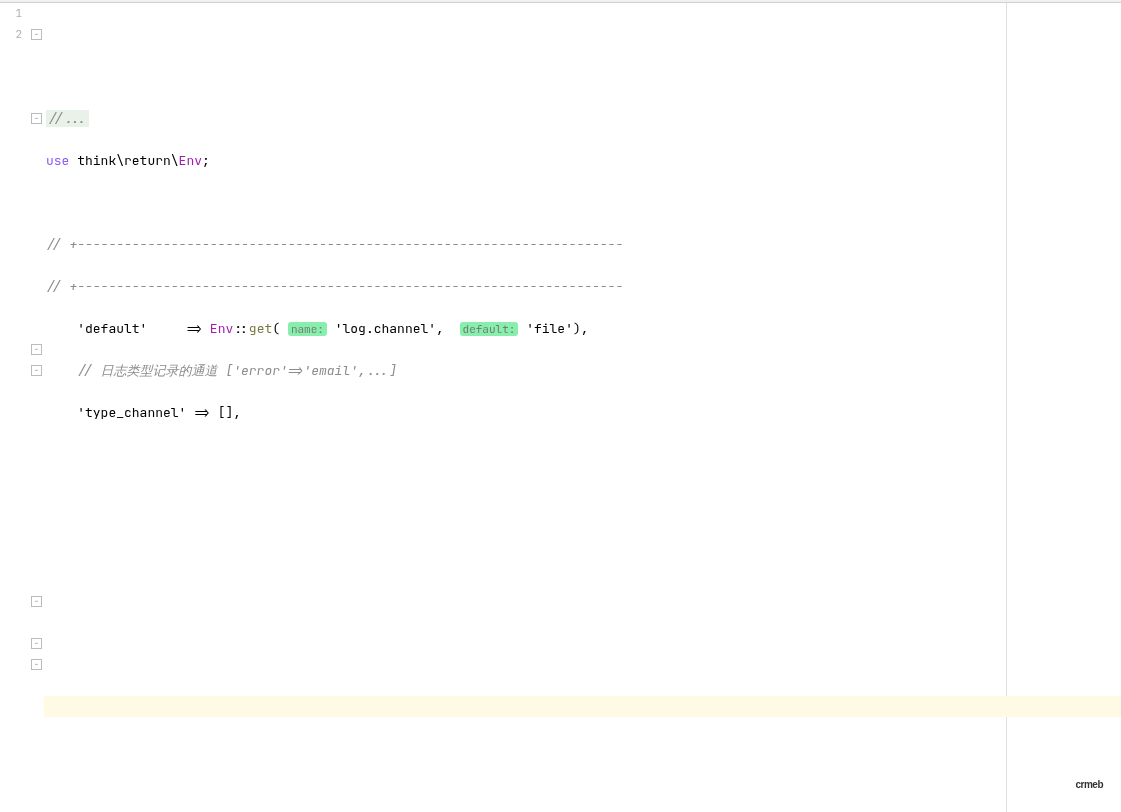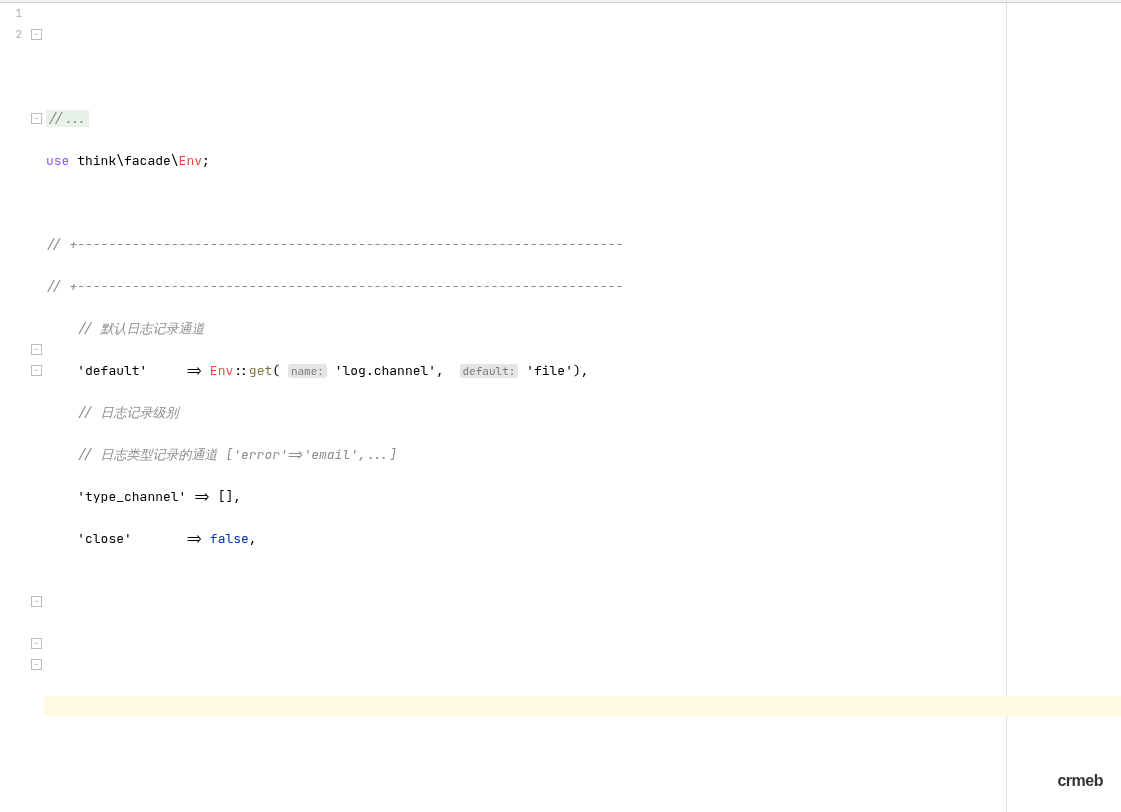--- a/index.html
+++ b/index.html
@@ -65,41 +65,41 @@
   .right-margin {
     position: absolute;
     left: 962px;
     top: 0;
     bottom: 0;
     width: 0;
     border-right: 1px solid #e0e0e0;
   }
   .kw       { color:#8b5cf6; }  
   .php-tag  { color:#0033b3; font-weight:normal; }
-  .cls      { color:#ef4444; }
+  .cls      { color:#a21caf; }
   .func     { color:#7a7a43; }
   .str      { color:#000000; }
   .boolc    { color:#0033b3; }
   .cmt      { color:#8c8c8c; font-style:italic; }
-  .hint     { color:#787878; background:#e5e5e5; border-radius:3px; padding:0 3px; font-style:normal; font-size:11px; }
+  .hint     { color:#787878; background:#86efac; border-radius:3px; padding:0 3px; font-style:normal; font-size:11px; }
   .fold-pl  { background:#e8f2e8; padding:0 2px; }
   .caret-line {
     position:absolute;
     left:0; right:0;
     height:21px;
     background:#fffae3;
     z-index:0;
   }
   .code-line { position:relative; z-index:1; height:21px; }
   .logo {
     position:absolute;
     right:18px;
     bottom:22px;
     font-family:Arial,sans-serif;
-    font-size:16px;
+    font-size:10px;
     font-weight:bold;
     letter-spacing:-0.5px;
     color:#333;
   }
 </style>
 </head>
 <body>
 
 <div class="topbar"></div>
 
@@ -149,30 +149,27 @@
       <div class="fm" style="top: 593px;">−</div>
       <div class="fm" style="top: 635px;">−</div>
       <div class="fm" style="top: 656px;">−</div>
     </div>
 
   <div class="code">
     <div class="right-margin"></div>
     <div class="caret-line" id="caret-hl" style="top: 693px;"></div>
     <div class="code-inner">
 <div class="code-line"><span class="fold-pl cmt">//...</span></div>
-<div class="code-line"><span class="kw">use </span><span>think\facade\</span><span class="cls">Env</span><span>;</span></div>
+<div class="code-line"><span class="kw">use </span><span>think\return\</span><span class="cls">Env</span><span>;</span></div>
 <div class="code-line"></div>
 <div class="code-line"><span class="cmt">// +----------------------------------------------------------------------</span></div>
 <div class="code-line"><span class="cmt">// +----------------------------------------------------------------------</span></div>
-<div class="code-line">    <span class="cmt">// 默认日志记录通道</span></div>
 <div class="code-line">    <span class="str">'default'</span>     <span>=&gt;</span> <span class="cls">Env</span><span>::</span><span class="func">get</span><span>(</span> <span class="hint">name:</span> <span class="str">'log.channel'</span><span>,</span>  <span class="hint">default:</span> <span class="str">'file'</span><span>),</span></div>
-<div class="code-line">    <span class="cmt">// 日志记录级别</span></div>
 <div class="code-line">    <span class="cmt">// 日志类型记录的通道 ['error'=&gt;'email',...]</span></div>
 <div class="code-line">    <span class="str">'type_channel'</span> <span>=&gt;</span> <span>[],</span></div>
-<div class="code-line">    <span class="str">'close'</span>       <span>=&gt;</span> <span class="boolc">false</span><span>,</span></div>
 <div class="code-line"></div>
 
 
 
 
 
 
 
 
 

